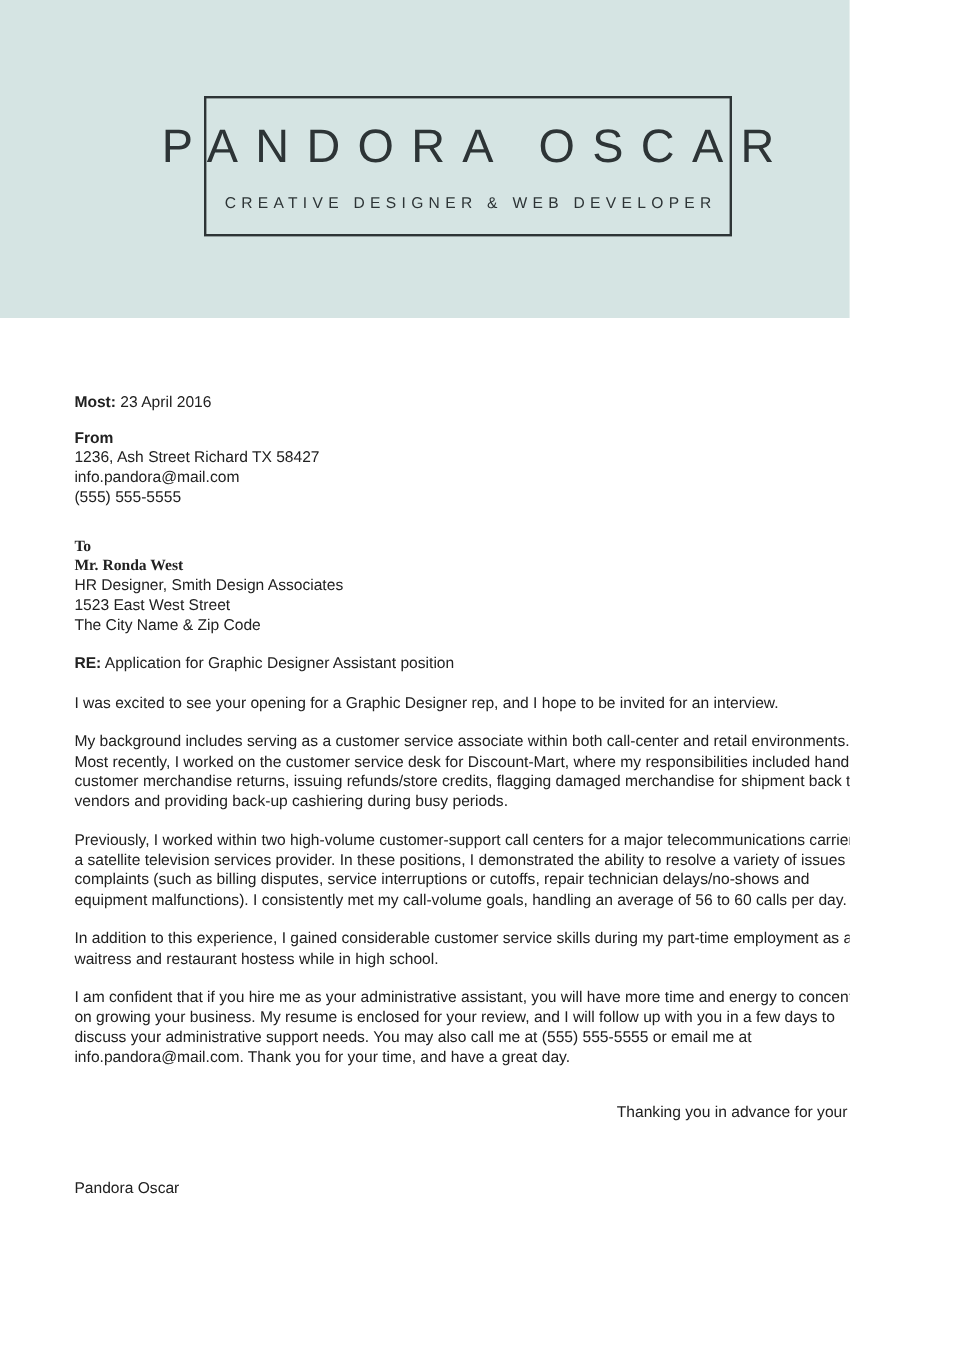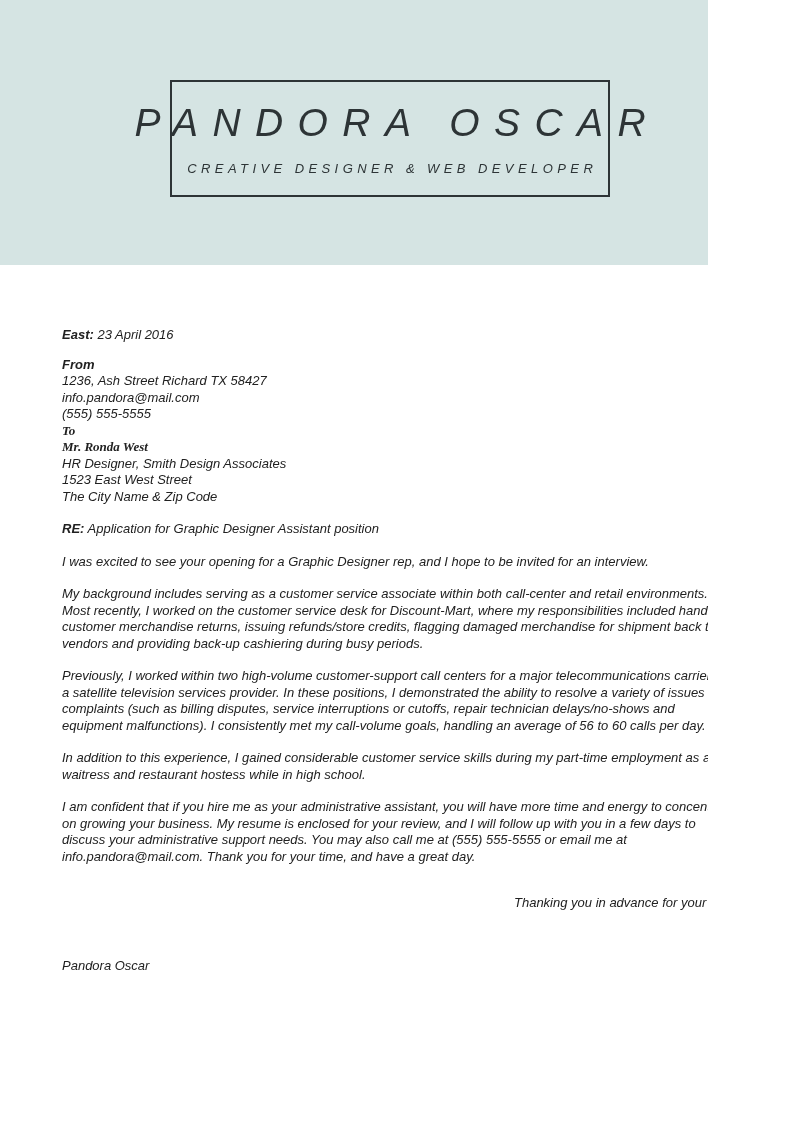--- a/index.html
+++ b/index.html
@@ -8,21 +8,20 @@
     background: #ffffff;
   }
   .page {
     position: relative;
     width: 708px;
     height: 1132px;
     background: #ffffff;
     font-family: "Liberation Sans", sans-serif;
     color: #212121;
     overflow: hidden;
-    font-style: italic;
   }
   .banner {
     width: 800px;
     height: 265px;
     background: #d5e4e3;
   }
   .nameplate {
     position: absolute;
     left: 170px;
     top: 80px;
@@ -61,21 +60,21 @@
     font-size: 13px;
     line-height: 16.5px;
   }
   .line { margin: 0; }
   .b { font-weight: 700; }
   .serif-b {
     font-family: "Liberation Serif", serif;
     font-weight: 700;
   }
   .date-line { margin-bottom: 13px; }
-  .from-block { }
+  .from-block { margin-bottom: 24px; }
   .to-block { margin-bottom: 16px; }
   .re-line { margin-bottom: 16px; }
   .salutation { margin-bottom: 16px; }
   .para { margin: 0 0 16px 0; }
   .closing { margin-top: 30px; margin-bottom: 0; text-align: right; }
   .signature { margin-top: 46px; }
 </style>
 </head>
 <body>
 
@@ -84,21 +83,21 @@
   <div class="banner">
     <div class="nameplate">
       <div class="nameplate-name">PANDORA OSCAR</div>
       <div class="nameplate-tagline">CREATIVE DESIGNER &amp; WEB DEVELOPER</div>
     </div>
   </div>
 
   <div class="letter">
 
     <p class="line date-line">
-      <span class="b">East:</span>
+      <span class="b">Most:</span>
       <span>23 April 2016</span>
     </p>
 
     <div class="from-block">
       <p class="line b">From</p>
       <p class="line">1236, Ash Street Richard TX 58427</p>
       <p class="line">info.pandora@mail.com</p>
       <p class="line">(555) 555-5555</p>
     </div>
 

